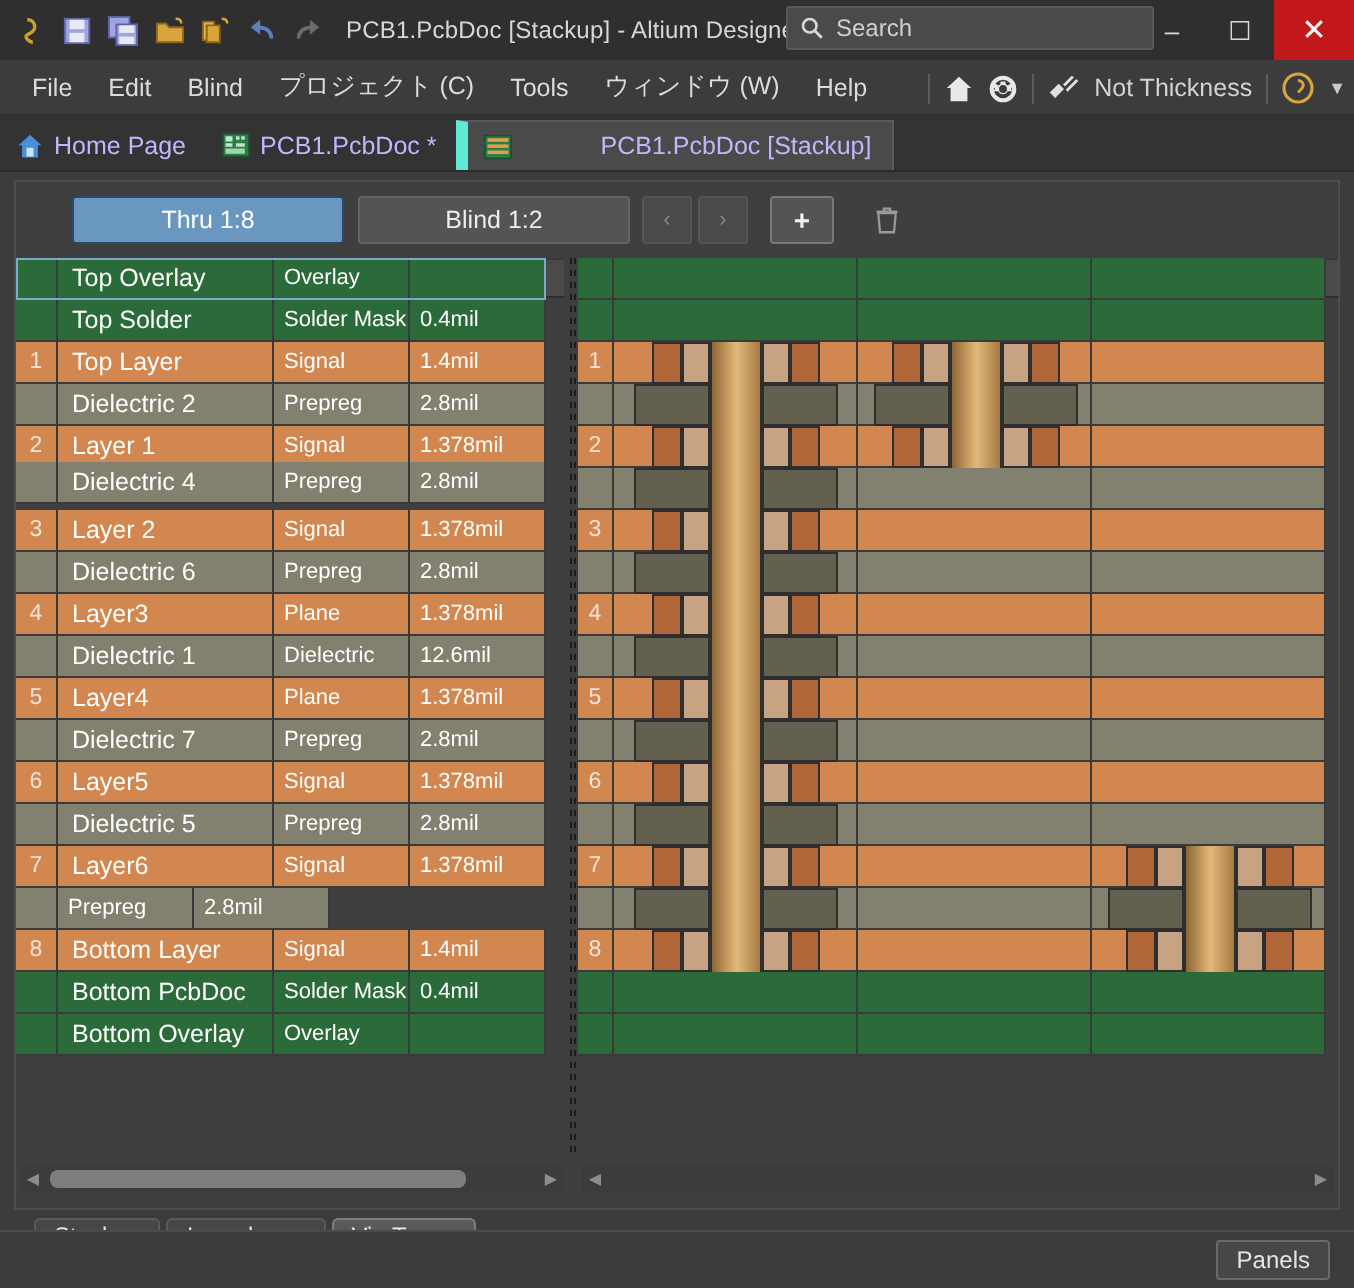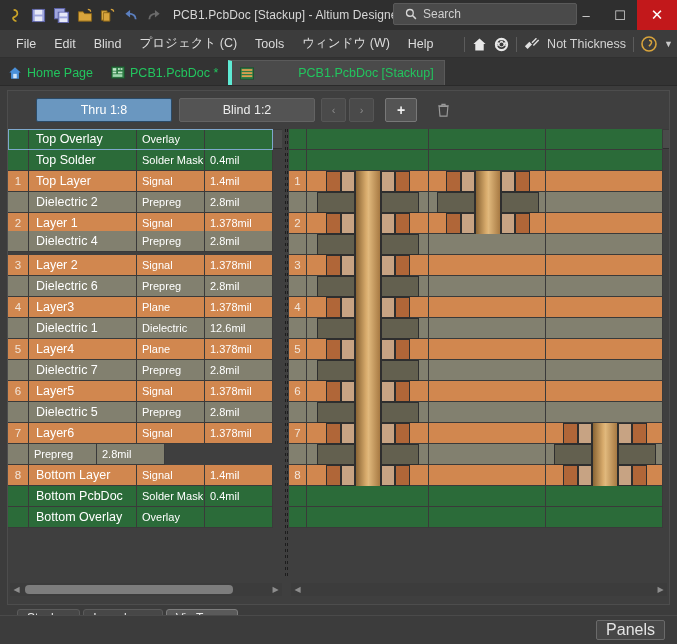--- a/index.html
+++ b/index.html
@@ -19,21 +19,21 @@
   }
   .tb-icons { display:flex; align-items:center; gap:4px; padding-left:6px; }
   .tb-ico { width:19px; height:19px; display:flex; align-items:center; justify-content:center; cursor:pointer; }
   .tb-title {
     margin-left:10px; color:#d7d7d7; font-size:12px; white-space:nowrap;
     letter-spacing:.1px;
   }
   .searchbox {
     position:absolute; left:393px; top:3px; width:184px; height:22px;
     background:#4a4a4a; border:1px solid #5a5a5a; border-radius:2px;
-    display:flex; align-items:center; padding-left:11px; gap:6px;
+    display:flex; align-items:center; padding-left:6px; gap:6px;
   }
   .searchbox .ph { color:#cfcfcf; font-size:12px; }
   .wbtns { position:absolute; right:0; top:0; height:30px; display:flex; }
   .wbtn { width:34px; height:30px; display:flex; align-items:center; justify-content:center;
           color:#d8d8d8; font-size:13px; cursor:pointer; }
   .wbtn.close { background:#c2181b; width:40px; color:#fff; font-size:15px; }
 
   
   .menubar {
     position:absolute; left:0; top:30px; width:677px; height:28px;
@@ -50,24 +50,24 @@
   .caret-dn { color:#cacaca; font-size:9px; cursor:pointer; }
 
   
   .doctabs {
     position:absolute; left:0; top:58px; width:677px; height:28px;
     background:#333333; display:flex; align-items:flex-end;
     border-bottom:1px solid #2a2a2a;
   }
   .dtab {
     height:25px; display:flex; align-items:center; gap:5px;
-    padding:0 10px 0 8px; color:#22c55e; font-size:12.5px; cursor:pointer;
+    padding:0 10px 0 8px; color:#c4b5fd; font-size:12.5px; cursor:pointer;
     white-space:nowrap;
   }
-  .dtab.active { background:#4a4a4a; border-top:1px solid #5a5a5a; border-left:4px solid #5eead4; border-right:1px solid #5a5a5a;gap:44px; }
+  .dtab.active { background:#4a4a4a; border-top:1px solid #5a5a5a; border-left:6px solid #5eead4; border-right:1px solid #5a5a5a;gap:44px; }
 
   
   .editor {
     position:absolute; left:7px; top:90px; width:663px; height:515px;
     background:#3f3f3f; border:1px solid #4d4d4d;
   }
   
   .viabar {
     position:absolute; left:0; top:0; width:100%; height:38px;
     background:#3f3f3f;
@@ -178,21 +178,21 @@
   .btab.active { background:#5a5a5a; border:1px solid #7d7d7d; }
 
   
   .statusbar {
     position:absolute; left:0; bottom:0; width:677px; height:29px;
     background:#3c3c3c; border-top:1px solid #4a4a4a;
     display:flex; align-items:center; justify-content:flex-end;
   }
   .panels-btn {
     margin-right:12px; height:20px; padding:0 9px; border-radius:2px;
-    background:#474747; border:1px solid #6a6a6a; color:#e4e4e4; font-size:16px;
+    background:#474747; border:1px solid #6a6a6a; color:#e4e4e4; font-size:12px;
     display:flex; align-items:center; cursor:pointer;
   }
   .icon-svg { display:block; }
 </style>
 </head>
 <body>
 
 <div id="app">
 
   <div class="titlebar">

